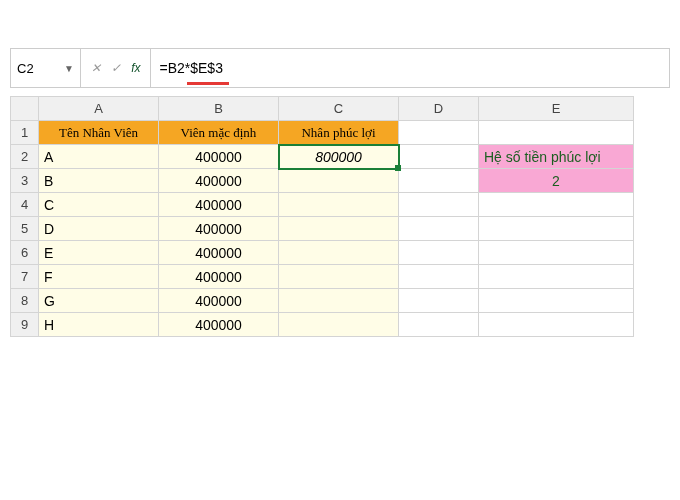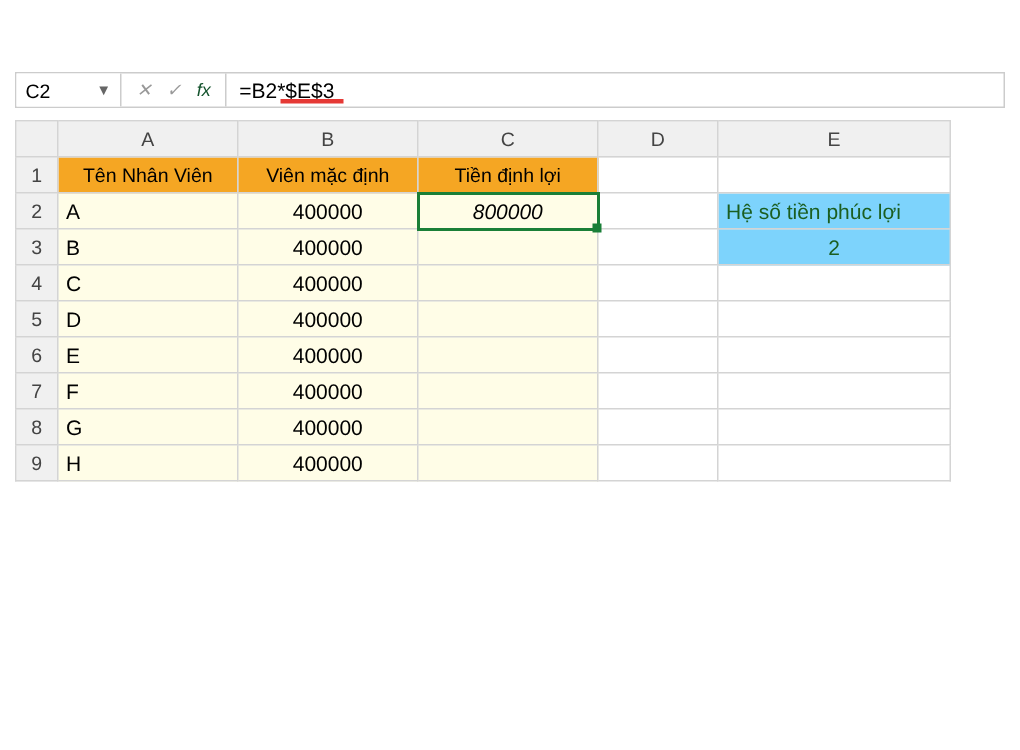--- a/index.html
+++ b/index.html
@@ -1,18 +1,18 @@
 <!DOCTYPE html>
 <html><head>
   <meta charset="utf-8">
   <style>
     * { box-sizing: border-box; margin: 0; padding: 0; }
     body { font-family: "Segoe UI", Arial, sans-serif; font-size: 14px; background: #fff; width: 680px; height: 500px; overflow: hidden; padding: 10px; }
     
-    .formula-bar { display: flex; height: 24px; border: 1px solid #ccc; margin-bottom: 8px; margin-top: 38px; }
+    .formula-bar { display: flex; height: 40px; border: 1px solid #ccc; margin-bottom: 8px; margin-top: 38px; }
     .name-box { width: 70px; height: 100%; display: flex; align-items: center; padding: 0 6px; border-right: 1px solid #ccc; background: #fff; }
     .name-box-text { flex: 1; font-size: 13px; }
     .name-box-arrow { color: #666; font-size: 10px; }
     .fb-btns { display: flex; align-items: center; gap: 10px; padding: 0 10px; border-right: 1px solid #ccc; height: 100%; color: #999; }
     .fb-btn { font-size: 12px; font-style: italic; }
     .fb-btn.fx { font-style: italic; color: #14532d; }
     .formula-input { flex: 1; padding: 0 8px; display: flex; align-items: center; height: 100%; position: relative; }
     .formula-text { font-family: Arial; font-size: 14px; }
     .underline-red { position: absolute; height: 3px; background: #e53935; bottom: 2px; }
     
@@ -20,25 +20,25 @@
     .sheet th, .sheet td { border: 1px solid #d4d4d4; height: 24px; font-weight: normal; }
     .corner { width: 28px; background: #f0f0f0; border-right: 1px solid #bbb; border-bottom: 1px solid #bbb; }
     .colhead { background: #f0f0f0; text-align: center; font-size: 13px; color: #444; border-bottom: 1px solid #bbb; }
     .rowhead { background: #f0f0f0; text-align: center; font-size: 13px; color: #444; width: 28px; border-right: 1px solid #bbb; }
     .col-a { width: 120px; }
     .col-b { width: 120px; }
     .col-c { width: 120px; }
     .col-d { width: 80px; }
     .col-e { width: 155px; }
     
-    .hdr-cell { background: #f5a623; color: #000; text-align: center; font-size: 13px; padding: 2px 4px; }
+    .hdr-cell { background: #f5a623; color: #000; text-align: center; font-size: 13px; padding: 2px 4px; font-family: Liberation Serif, serif; }
     .data-yellow { background: #fffde7; padding: 2px 5px; }
     .ta-l { text-align: left; }
     .ta-r { text-align: center; }
-    .green-cell { background: #7dd3fc; color: #1b5e20; padding: 2px 5px; }
+    .green-cell { background: #f9a8d4; color: #1b5e20; padding: 2px 5px; }
     
     .selected { position: relative; outline: 2px solid #1a7f37; outline-offset: -1px; font-style: italic; }
     .selected::after { content: ""; position: absolute; right: -3px; bottom: -3px; width: 6px; height: 6px; background: #1a7f37; }
   </style>
 </head>
 <body>
 
 <div class="formula-bar">
   <div class="name-box">
     <span class="name-box-text">C2</span>
@@ -62,21 +62,21 @@
     <th class="colhead col-a">A</th>
     <th class="colhead col-b">B</th>
     <th class="colhead col-c">C</th>
     <th class="colhead col-d">D</th>
     <th class="colhead col-e">E</th>
   </tr>
   <tr>
     <th class="rowhead">1</th>
     <td class="hdr-cell">Tên Nhân Viên</td>
     <td class="hdr-cell">Viên mặc định</td>
-    <td class="hdr-cell">Tiền định lợi</td>
+    <td class="hdr-cell">Nhân phúc lợi</td>
     <td></td>
     <td></td>
   </tr>
   <tr>
     <th class="rowhead">2</th>
     <td class="data-yellow ta-l">A</td>
     <td class="data-yellow ta-r">400000</td>
     <td class="data-yellow ta-r selected">800000</td>
     <td></td>
     <td class="green-cell ta-l">Hệ số tiền phúc lợi</td>

